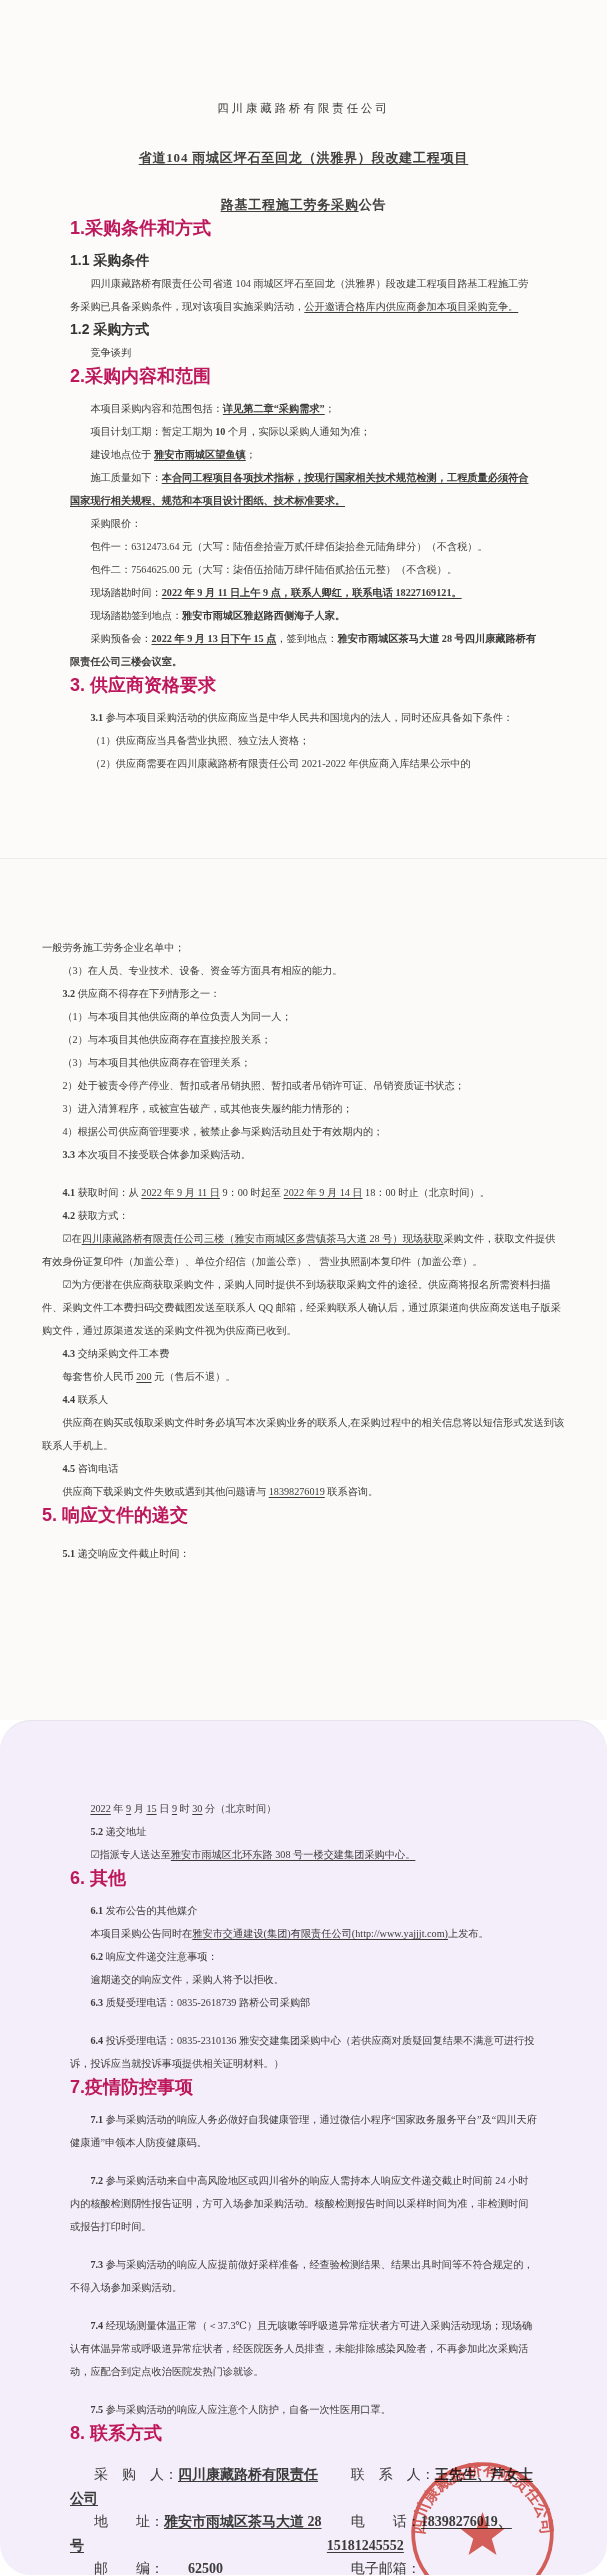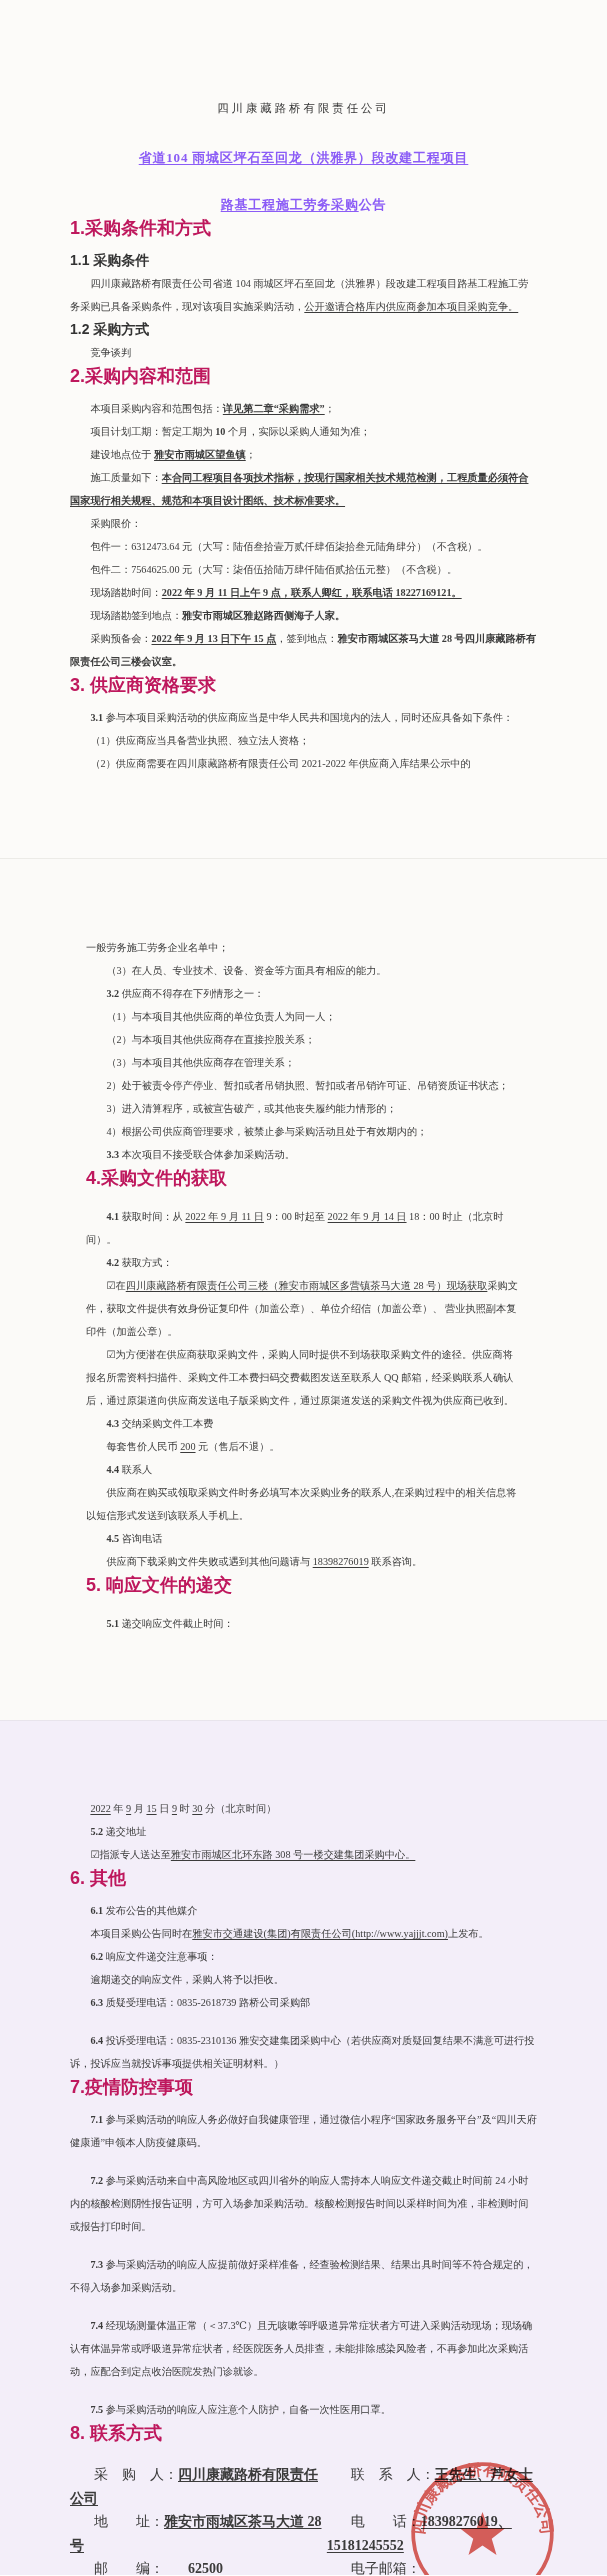--- a/index.html
+++ b/index.html
@@ -1,24 +1,24 @@
 <!DOCTYPE html>
 <html style="font-size:12px"><head>
 <meta charset="utf-8">
 <style>
   html,body{margin:0;padding:0;background:#ffffff;}
   .doc{width:511px;font-family:"Liberation Serif","DejaVu Serif",serif;color:#3b3b3b;}
   .page{position:relative;overflow:hidden;box-sizing:border-box;width:607px;}
   .p1{height:858px;background:#fcfbf9;padding:97px 70px 0;}
-  .p2{height:862px;background:#fbfaf8;padding:77px 86px 0;border-top:1.5px solid #ecebe7;}
-  .p3{height:855px;background:#f3eef9;padding:76px 70px 0;border-top:1.5px solid #e8e4ec;}
+  .p2{height:862px;background:#fbfaf8;padding:77px 42px 0;border-top:1.5px solid #ecebe7;}
+  .p3{height:855px;background:#f3eef9;padding:76px 70px 0;border-top:1.5px solid #e8e4ec;border-radius:31px;}
   p{margin:0;font-size:10.2px;line-height:23px;}
   .ind{text-indent:2em;}
   .company-header{font-size:11.4px;letter-spacing:3px;text-align:center;color:#353535;}
-  .doc-title{font-size:13px;font-weight:bold;text-align:center;color:#8b5cf6;letter-spacing:0.8px;}
+  .doc-title{font-size:13px;font-weight:bold;text-align:center;color:#404040;letter-spacing:0.8px;}
   .t1{margin-top:26px;}
   .t2{margin-top:24px;}
   .h-major{font-family:"Liberation Sans","DejaVu Sans",sans-serif;font-size:18px;font-weight:bold;color:#be185d;margin:1px 0 9px;line-height:23px;}
   .sub{font-family:"Liberation Sans","DejaVu Sans",sans-serif;font-size:14px;color:#333;}
   .sp{margin-top:15px;}
   .u{text-decoration:underline;text-underline-offset:2.3px;}
   .b{font-weight:bold;}
   .contacts{margin-top:18px;}
   .crow{display:flex;line-height:23.5px;font-size:14px;}
   .ccell{flex:0 0 55%;}
@@ -65,21 +65,20 @@
     <p><span>一般劳务施工劳务企业名单中；</span></p>
     <p class="ind"><span>（3）在人员、专业技术、设备、资金等方面具有相应的能力。</span></p>
     <p class="ind"><span class="b">3.2 </span><span>供应商不得存在下列情形之一：</span></p>
     <p class="ind"><span>（1）与本项目其他供应商的单位负责人为同一人；</span></p>
     <p class="ind"><span>（2）与本项目其他供应商存在直接控股关系；</span></p>
     <p class="ind"><span>（3）与本项目其他供应商存在管理关系；</span></p>
     <p class="ind"><span>2）处于被责令停产停业、暂扣或者吊销执照、暂扣或者吊销许可证、吊销资质证书状态；</span></p>
     <p class="ind"><span>3）进入清算程序，或被宣告破产，或其他丧失履约能力情形的；</span></p>
     <p class="ind"><span>4）根据公司供应商管理要求，被禁止参与采购活动且处于有效期内的；</span></p>
     <p class="ind"><span class="b">3.3 </span><span>本次项目不接受联合体参加采购活动。</span></p>
-    <p class="h-major"><span>4.采购文件的获取</span></p>
     <p class="ind sp"><span class="b">4.1 </span><span>获取时间：从 </span><span class="u">2022 年 9 月 11 日</span><span> 9：00 时起至 </span><span class="u">2022 年 9 月 14 日</span><span> 18：00 时止（北京时间）。</span></p>
     <p class="ind"><span class="b">4.2 </span><span>获取方式：</span></p>
     <p class="ind"><span>☑在</span><span class="u">四川康藏路桥有限责任公司三楼（雅安市雨城区多营镇茶马大道 28 号）现场获取</span><span>采购文件，获取文件提供有效身份证复印件（加盖公章）、单位介绍信（加盖公章）、 营业执照副本复印件（加盖公章）。</span></p>
     <p class="ind"><span>☑为方便潜在供应商获取采购文件，采购人同时提供不到场获取采购文件的途径。供应商将报名所需资料扫描件、采购文件工本费扫码交费截图发送至联系人 QQ 邮箱，经采购联系人确认后，通过原渠道向供应商发送电子版采购文件，通过原渠道发送的采购文件视为供应商已收到。</span></p>
     <p class="ind"><span class="b">4.3 </span><span>交纳采购文件工本费</span></p>
     <p class="ind"><span>每套售价人民币 </span><span class="u">200</span><span> 元（售后不退）。</span></p>
     <p class="ind"><span class="b">4.4 </span><span>联系人</span></p>
     <p class="ind"><span>供应商在购买或领取采购文件时务必填写本次采购业务的联系人,在采购过程中的相关信息将以短信形式发送到该联系人手机上。</span></p>
     <p class="ind"><span class="b">4.5 </span><span>咨询电话</span></p>
     <p class="ind"><span>供应商下载采购文件失败或遇到其他问题请与 </span><span class="u">18398276019</span><span> 联系咨询。</span></p>

